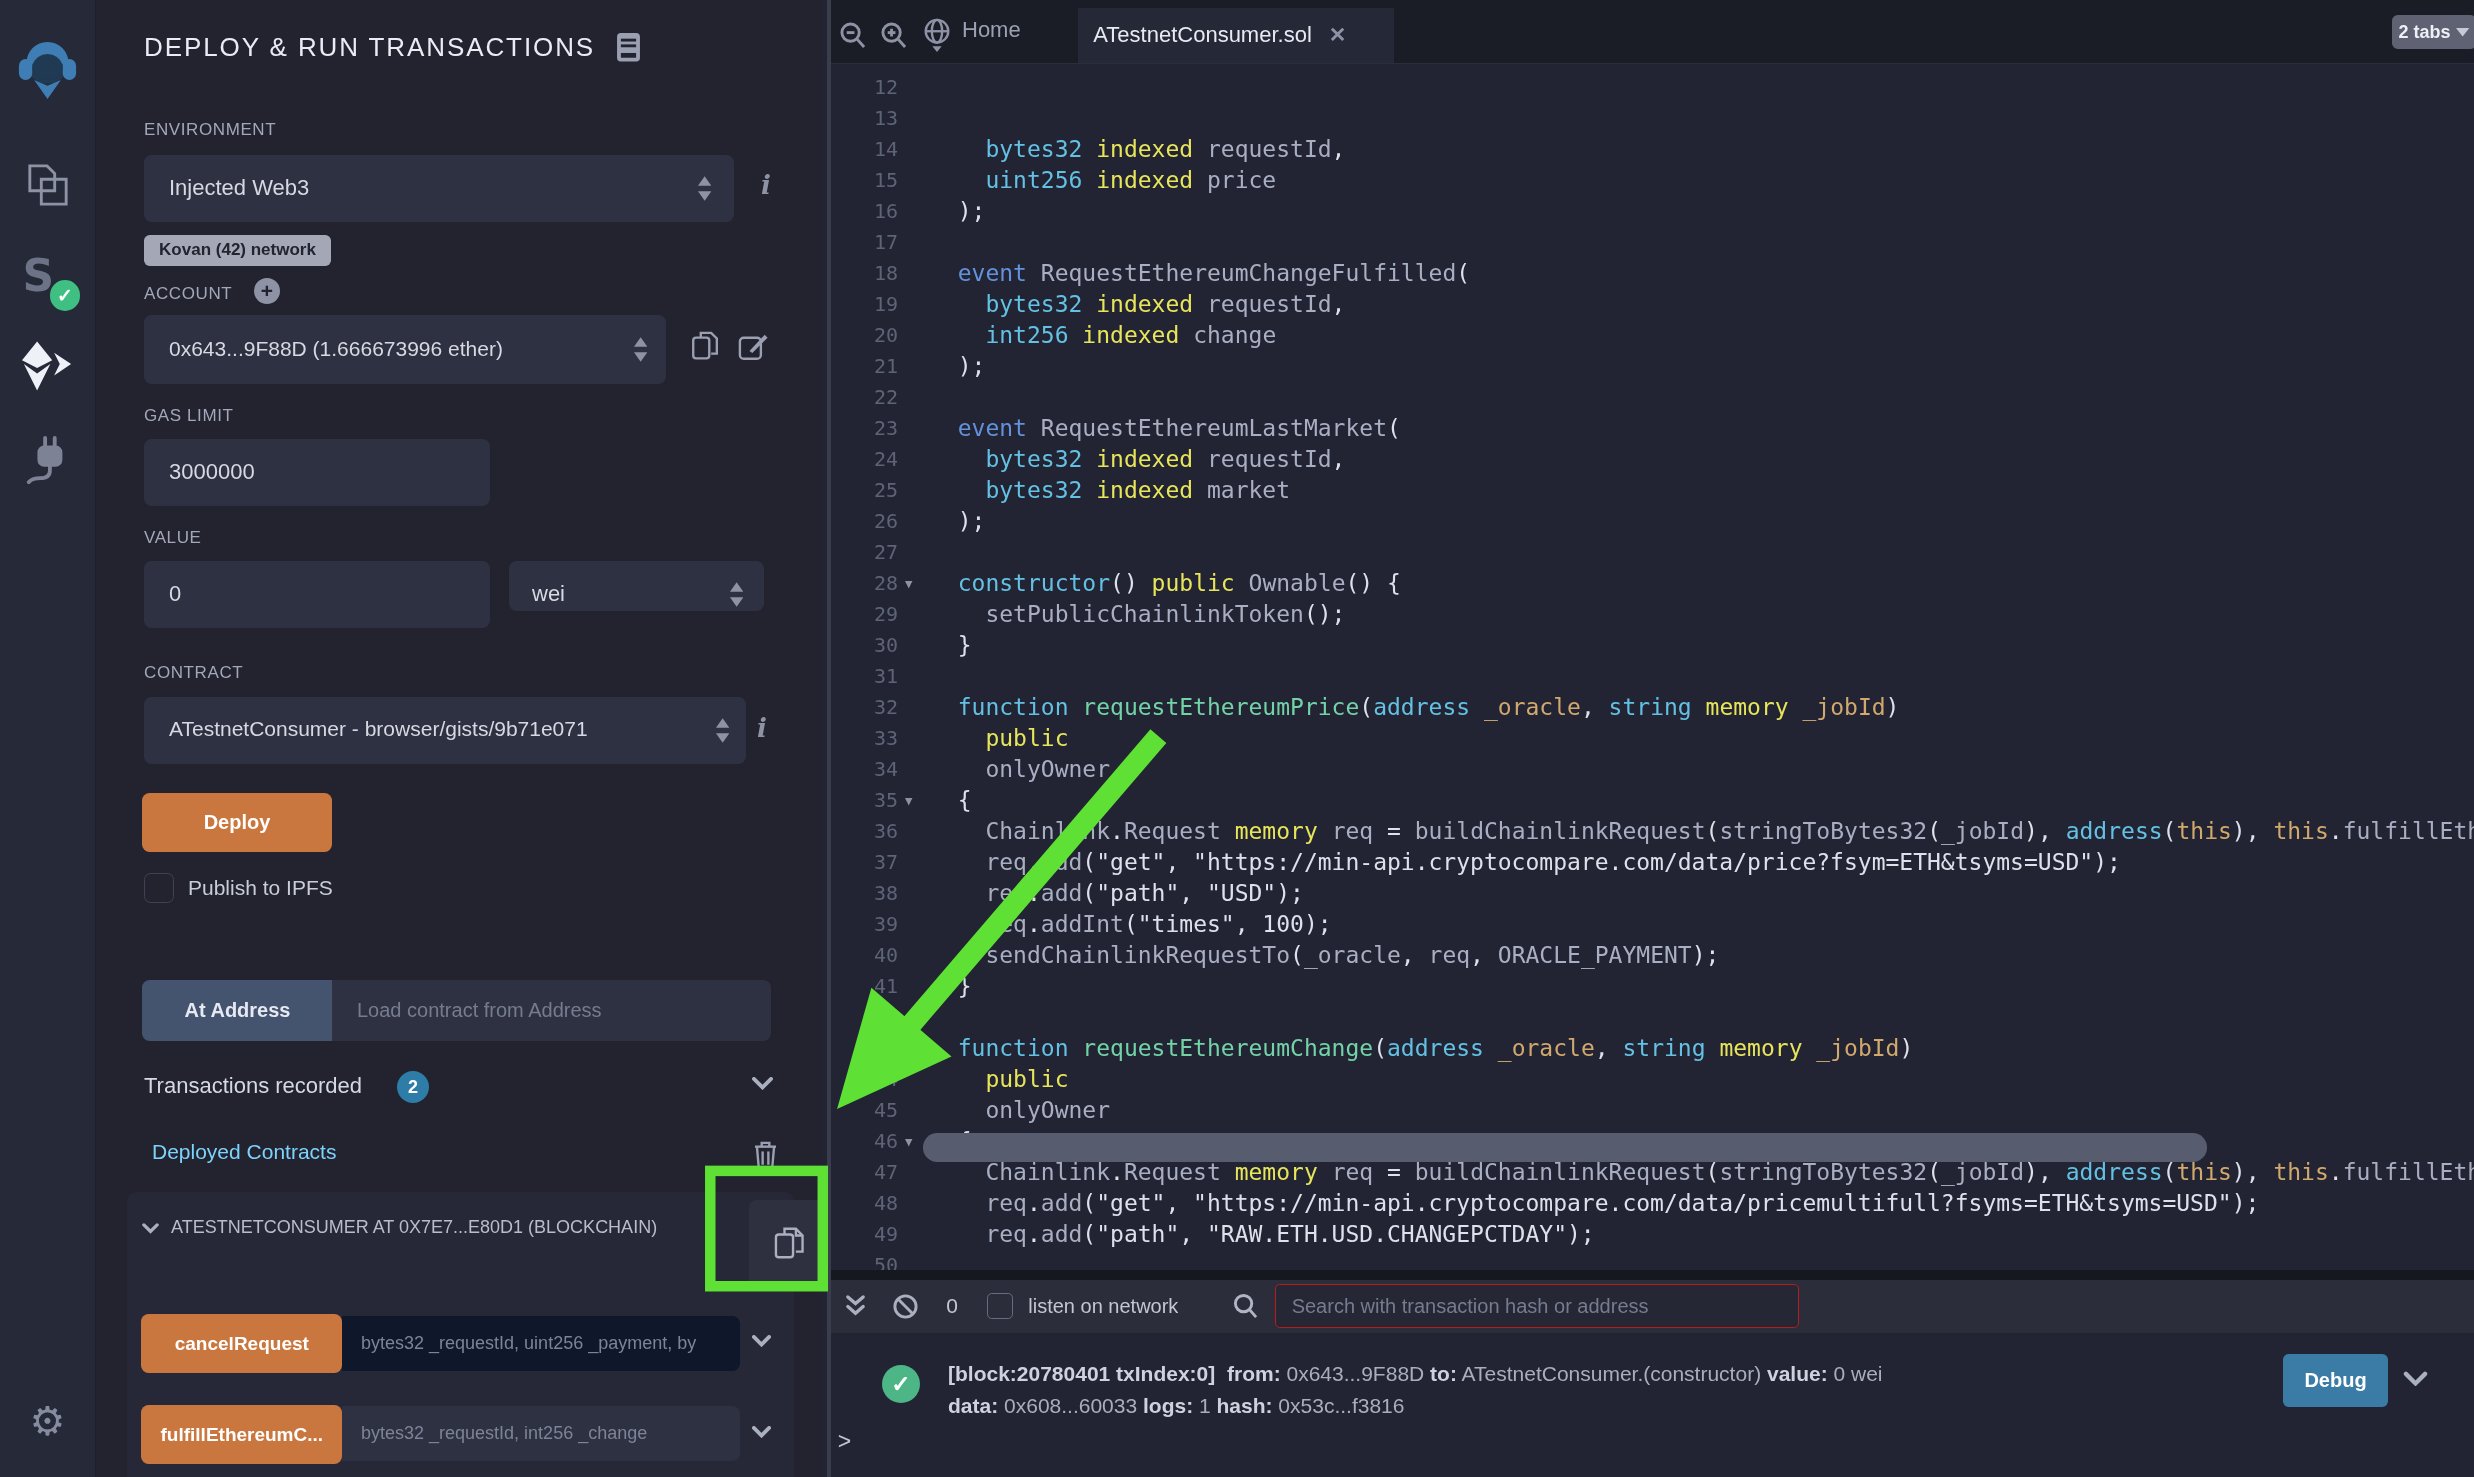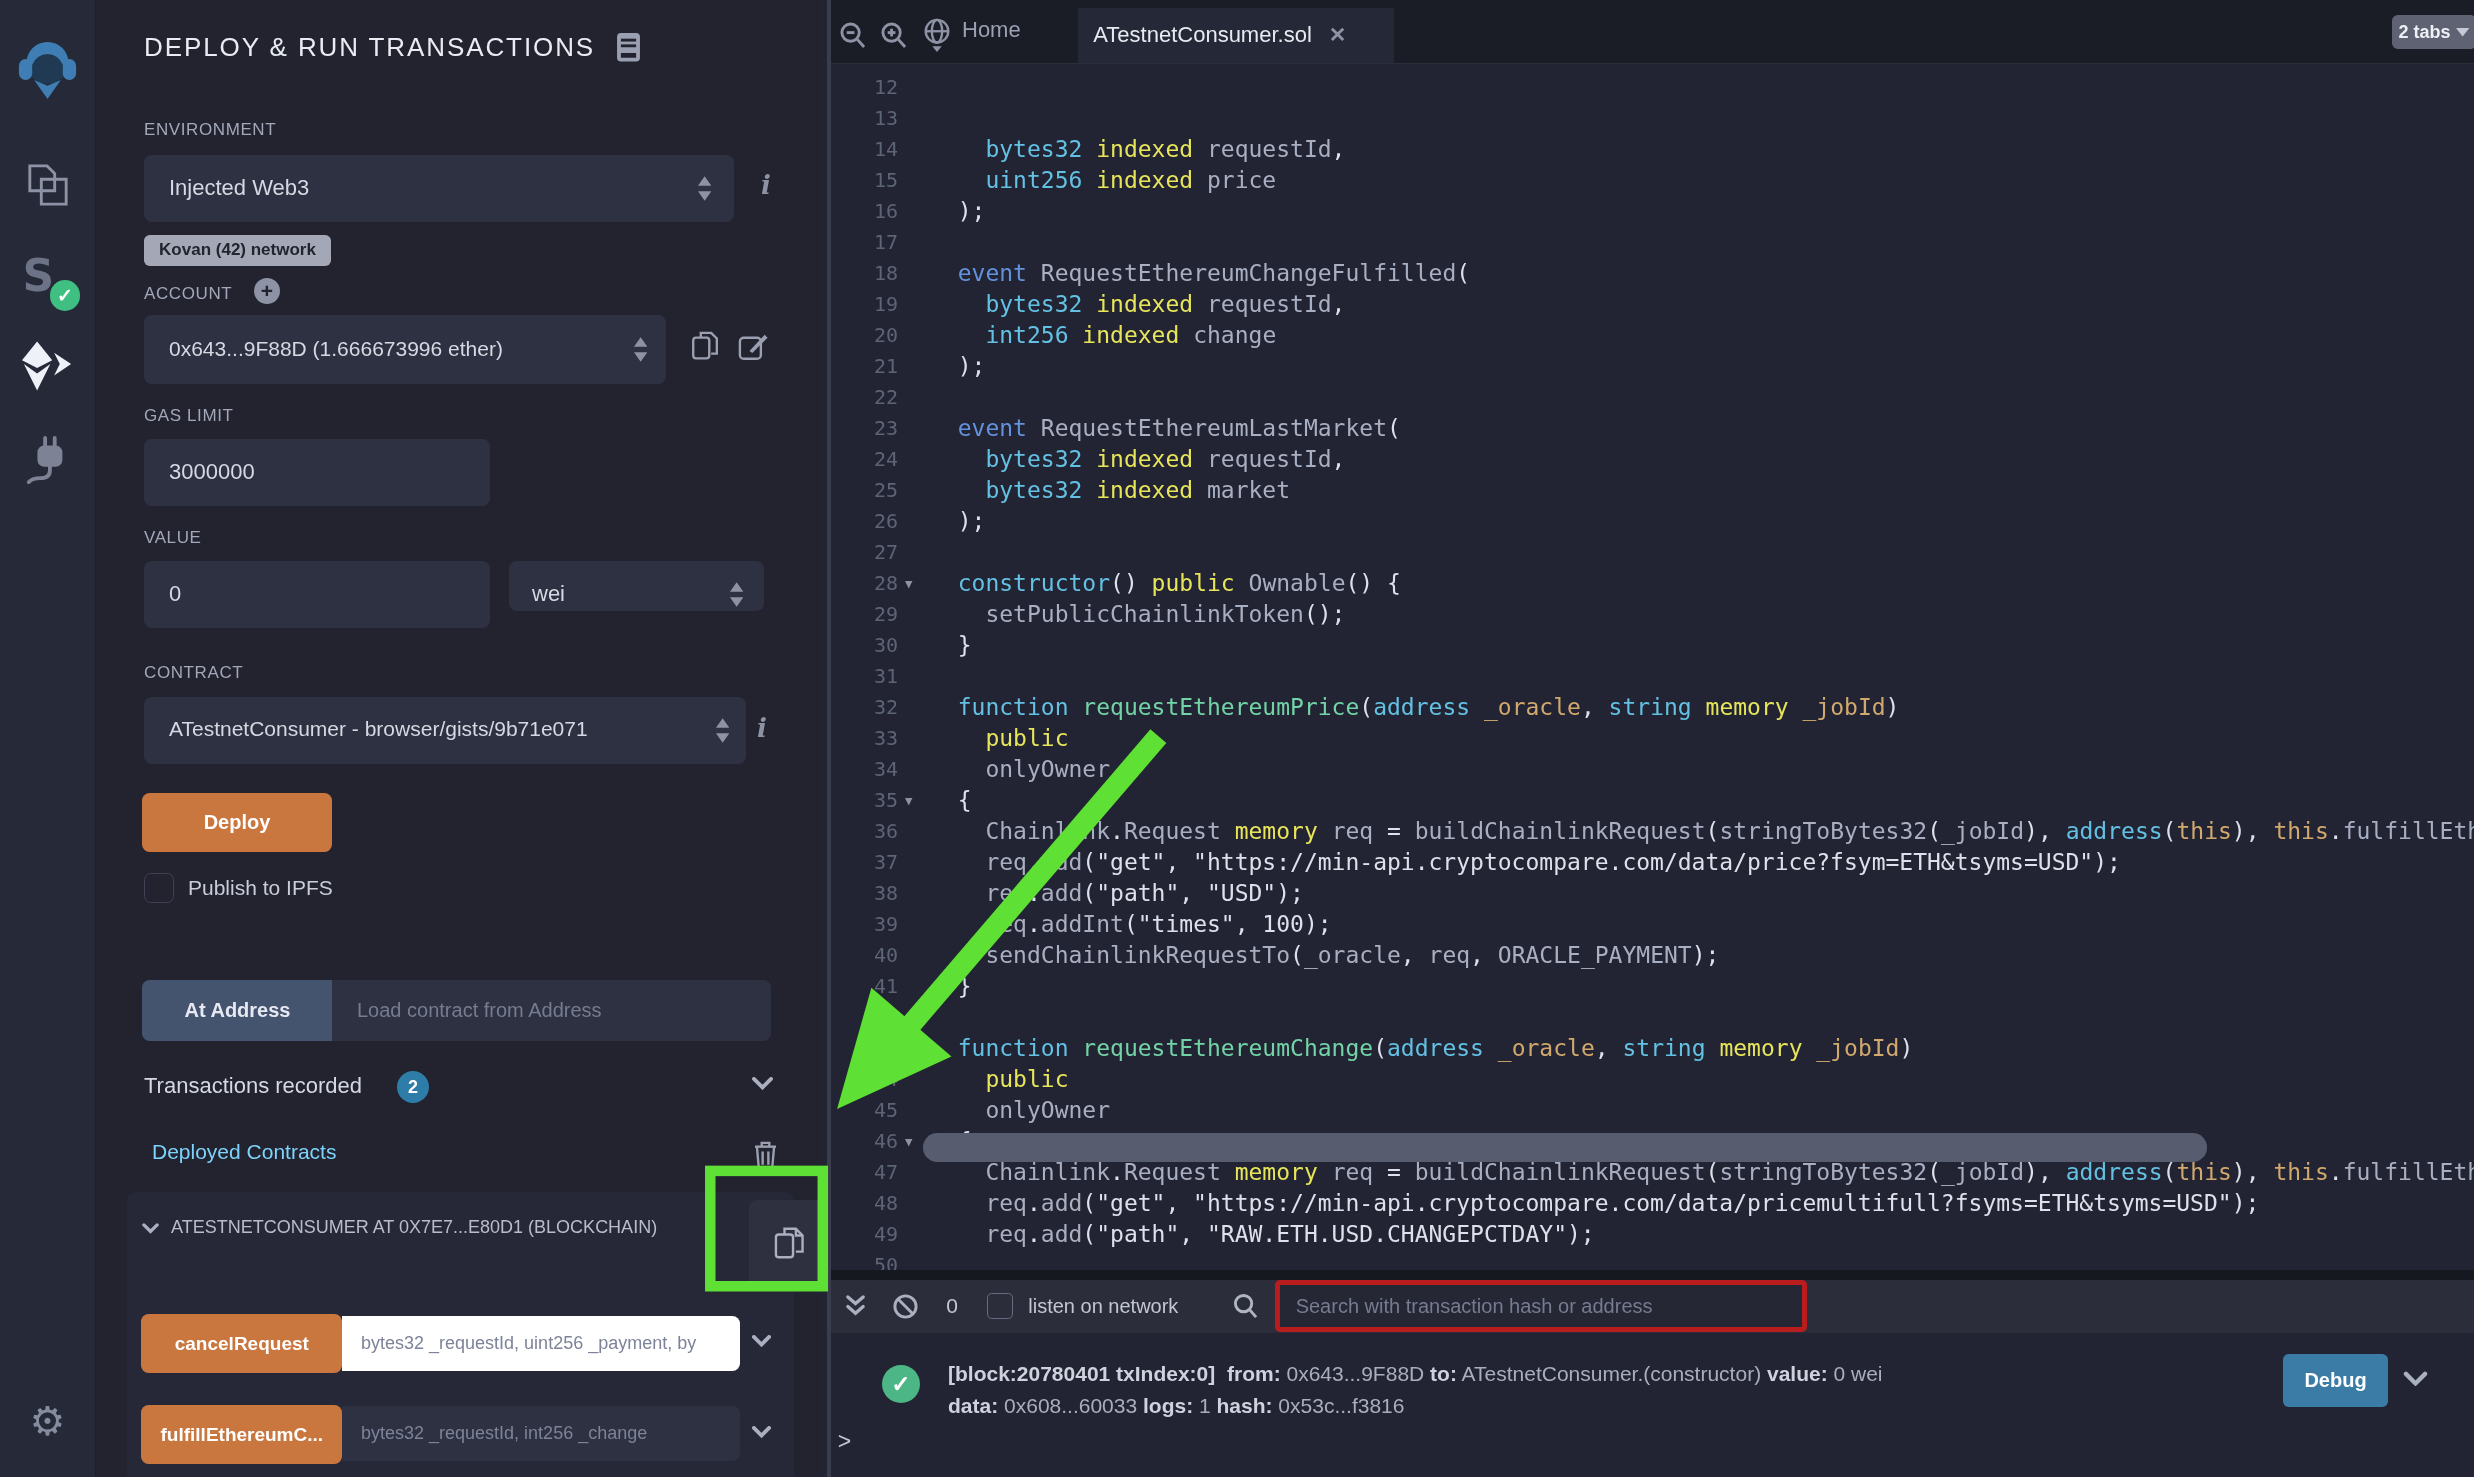--- a/index.html
+++ b/index.html
@@ -215,21 +215,21 @@
       <div class="abs" style="left:44px;top:25px;width:534px;overflow:hidden;white-space:nowrap;font-size:18px;color:#b9bdca;">ATESTNETCONSUMER AT 0X7E7...E80D1 (BLOCKCHAIN)</div>
       <div class="abs" style="left:622px;top:7.6px;width:80px;height:88px;background:#2e3040;border-radius:7.6px;display:flex;align-items:center;justify-content:center;">
         <svg width="30.5" height="38" viewBox="0 0 32 40" fill="none" stroke="#aab0c0" stroke-width="2.5">
             <rect x="2" y="10" width="18" height="24" rx="3"></rect>
             <path d="M11 10 v-6 h12 l7 7 v17 h-7"></path>
             <path d="M23 4 v7 h7"></path>
           </svg>
       </div>
       <div id="fn-rows">
           <div class="orange-btn" style="position: absolute; left: 14.3px; top: 122px; width: 201px; height: 59px; font-size: 19px;">cancelRequest</div>
-          <div style="position: absolute; left: 215px; top: 124px; width: 398px; height: 55px; background: #ffffff; border-radius: 0px 7.6px 7.6px 0px; display: flex; align-items: center; overflow: hidden;">
+          <div style="position: absolute; left: 215px; top: 124px; width: 398px; height: 55px; background: #0f172a; border-radius: 0px 7.6px 7.6px 0px; display: flex; align-items: center; overflow: hidden;">
             <span style="margin-left:19px;font-size:18px;color:#7d8398;white-space:nowrap;">bytes32 _requestId, uint256 _payment, by</span>
           </div>
           <div style="position: absolute; left: 625px; top: 143px;">
             <svg width="19" height="12.4" viewBox="0 0 20 13" fill="none" stroke="#aab0c0" stroke-width="4" stroke-linecap="round">
               <path d="M2 2 L10 10 L18 2"></path>
             </svg>
           </div>
           <div class="orange-btn" style="position: absolute; left: 14.3px; top: 213px; width: 201px; height: 59px; font-size: 19px;">fulfillEthereumC...</div>
           <div style="position: absolute; left: 215px; top: 214px; width: 398px; height: 55px; background: rgb(46, 49, 65); border-radius: 0px 7.6px 7.6px 0px; display: flex; align-items: center; overflow: hidden;">
             <span style="margin-left:19px;font-size:18px;color:#7d8398;white-space:nowrap;">bytes32 _requestId, int256 _change</span>
@@ -341,21 +341,21 @@
       </div>
       <div style="margin-left:27px;font-size:21px;color:#c3c7d3;">0</div>
       <div style="margin-left:29px;width:24px;height:24px;border:1.9px solid #676d80;border-radius:4.8px;"></div>
       <div style="margin-left:15.3px;font-size:20px;color:#c3c7d3;">listen on network</div>
       <div style="margin-left:55px;">
         <svg width="25" height="27" viewBox="0 0 26 28" fill="none" stroke="#b0b5c4" stroke-width="3">
             <circle cx="11" cy="11" r="8.5"></circle>
             <line x1="17" y1="17" x2="24" y2="25"></line>
           </svg>
       </div>
-      <div style="margin-left:17px;width:522px;height:42px;background:#252735;border:5px solid #b91c1c;border-radius:4.8px;display:flex;align-items:center;">
+      <div style="margin-left:17px;width:522px;height:42px;background:#252735;border:1px solid #b91c1c;border-radius:4.8px;display:flex;align-items:center;">
         <span class="ph" style="margin-left:15.3px;font-size:20px;">Search with transaction hash or address</span>
       </div>
     </div>
 
     <div class="abs" style="left:51px;top:95px;width:38px;height:38px;border-radius:50%;background:#4db687;display:flex;align-items:center;justify-content:center;color:#fff;font-size:23px;font-weight:bold;">✓</div>
     <div class="abs mono" style="left:117px;top:92px;font-size:21px;white-space:pre;" id="log1"><span class="logseg-b">[block:20780401 txIndex:0]  </span><span class="logseg-b">from:</span><span class="logseg-n"> 0x643...9F88D </span><span class="logseg-b">to:</span><span class="logseg-n"> ATestnetConsumer.(constructor) </span><span class="logseg-b">value:</span><span class="logseg-n"> 0 wei</span></div>
     <div class="abs mono" style="left:117px;top:124px;font-size:21px;white-space:pre;" id="log2"><span class="logseg-b">data:</span><span class="logseg-n"> 0x608...60033 </span><span class="logseg-b">logs:</span><span class="logseg-n"> 1 </span><span class="logseg-b">hash:</span><span class="logseg-n"> 0x53c...f3816</span></div>
     <button class="abs mono" style="left:1452px;top:84px;width:105px;height:53px;background:#3a7ca6;border:none;border-radius:5.7px;color:#fff;font-size:20px;font-weight:bold;">Debug</button>
     <div class="abs" style="left:1572px;top:101px;">
       <svg width="25" height="15.3" viewBox="0 0 26 16" fill="none" stroke="#aab0c0" stroke-width="4.5" stroke-linecap="round">

